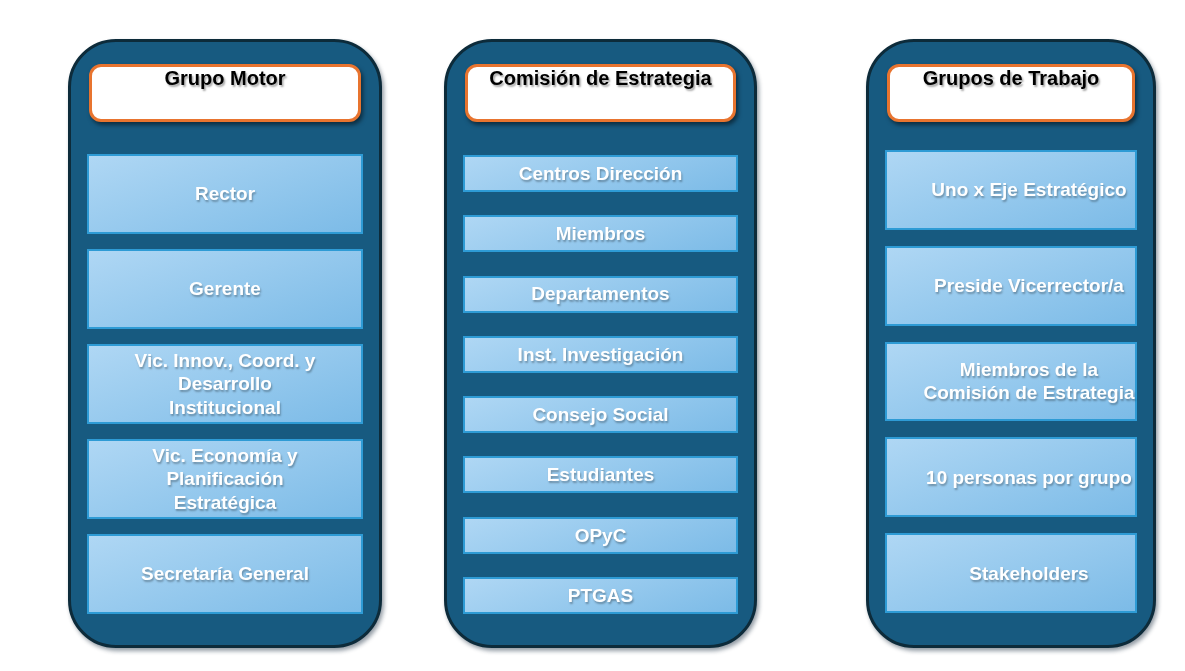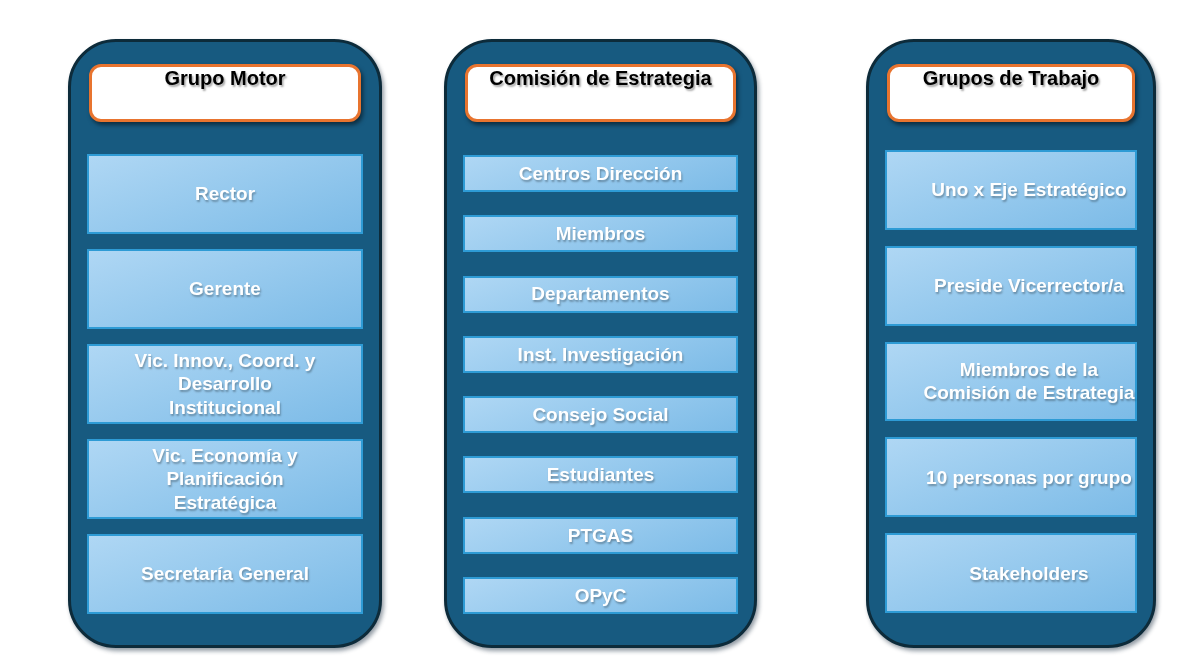--- a/index.html
+++ b/index.html
@@ -122,24 +122,24 @@
       <div class="item">
           <span>Inst. Investigación</span>
         </div>
       <div class="item">
           <span>Consejo Social</span>
         </div>
       <div class="item">
           <span>Estudiantes</span>
         </div>
       <div class="item">
-          <span>PTGAS</span>
+          <span>OPyC</span>
         </div>
       <div class="item">
-          <span>OPyC</span>
+          <span>PTGAS</span>
         </div>
     </div>
   </div>
 
   <div class="panel panel-3">
     <div class="panel-header">
       <span>Grupos de Trabajo</span>
     </div>
     <div class="items items-mid">
       <div class="item">

